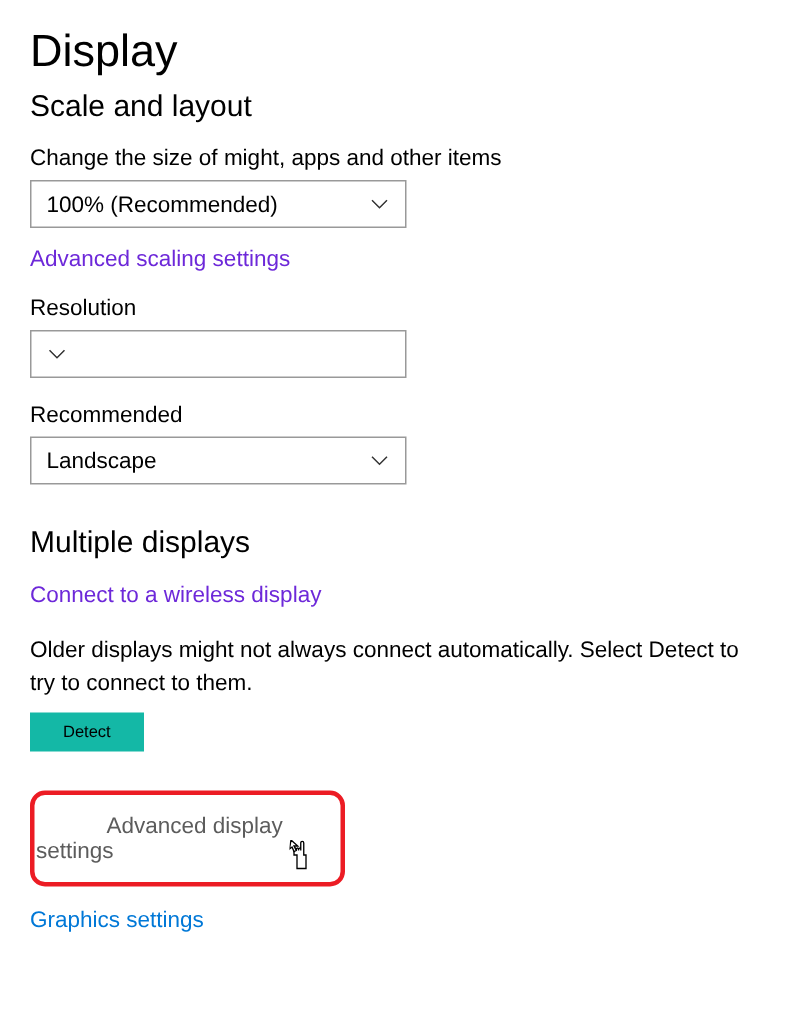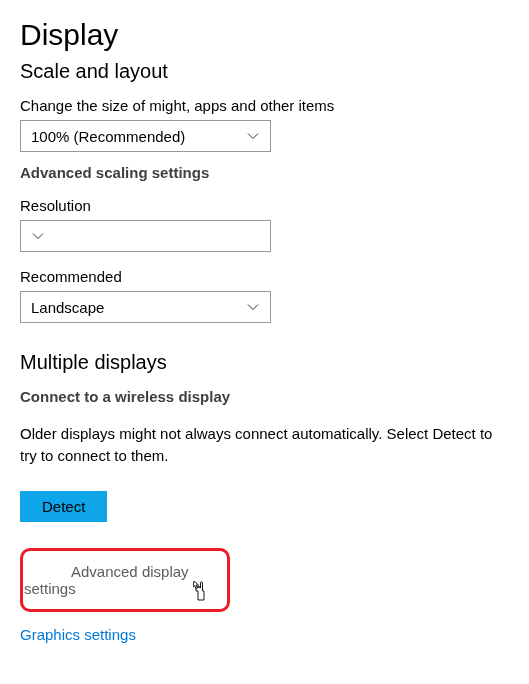--- a/index.html
+++ b/index.html
@@ -49,47 +49,46 @@
       background: #fff;
       padding: 0 10px;
       cursor: pointer;
       font-size: 15px;
       color: #000;
     }
     .dropdown .chevron {
       display: inline-flex;
     }
     .link {
-      color: #404040;
+      color: #6d28d9;
       font-size: 15px;
       cursor: pointer;
       display: inline-block;
       margin-top: 12px;
-      font-weight: bold;
     }
     .link.standalone {
       margin-top: 0;
       margin-bottom: 4px;
     }
     .body-text {
       font-size: 15px;
       color: #000;
       margin-top: 14px;
       line-height: 1.45;
       max-width: 480px;
     }
     .button-gray {
       display: inline-block;
-      background: #0ea5e9;
+      background: #14b8a6;
       border: none;
       padding: 7px 22px;
-      font-size: 15px;
+      font-size: 11px;
       color: #000;
       cursor: pointer;
-      margin-top: 24px;
+      margin-top: 8px;
       font-family: inherit;
     }
     .highlight-box {
       border: 3px solid #ec1c24;
       border-radius: 10px;
       padding: 12px 8px 12px 1px;
       margin-top: 26px;
       width: 210px;
       position: relative;
     }

